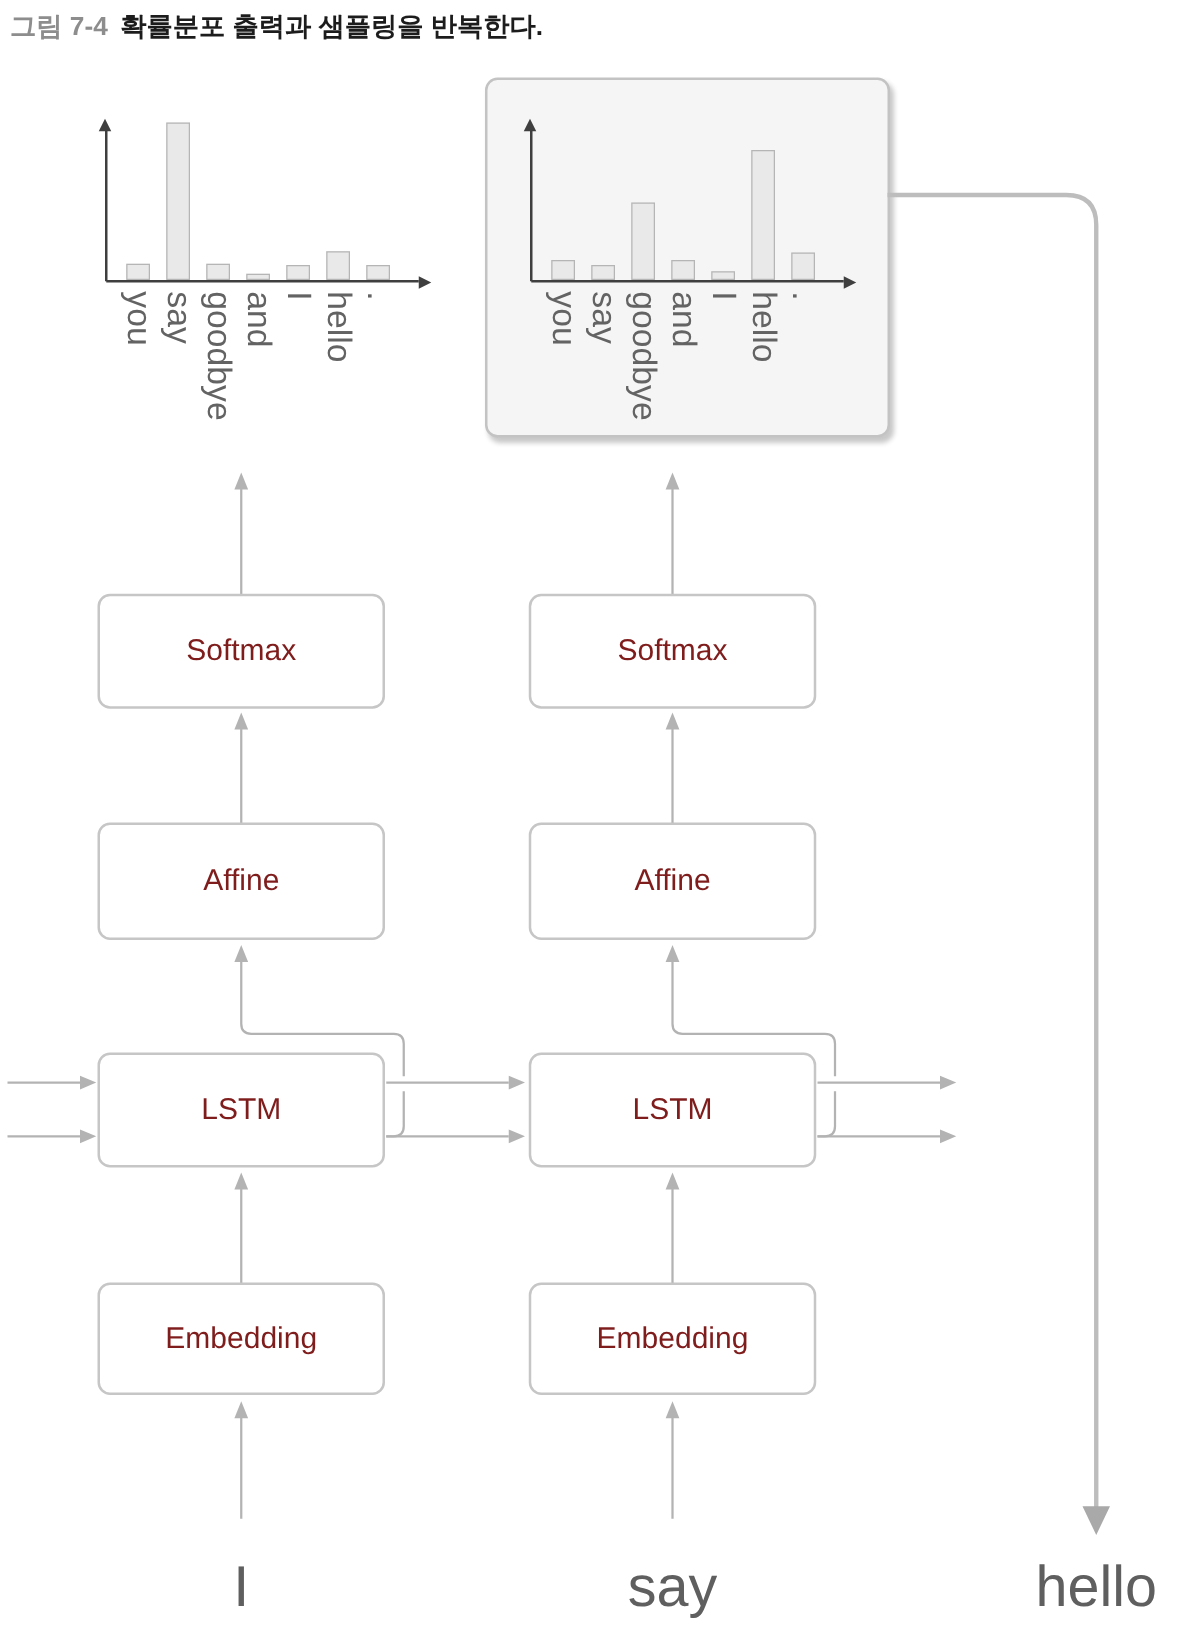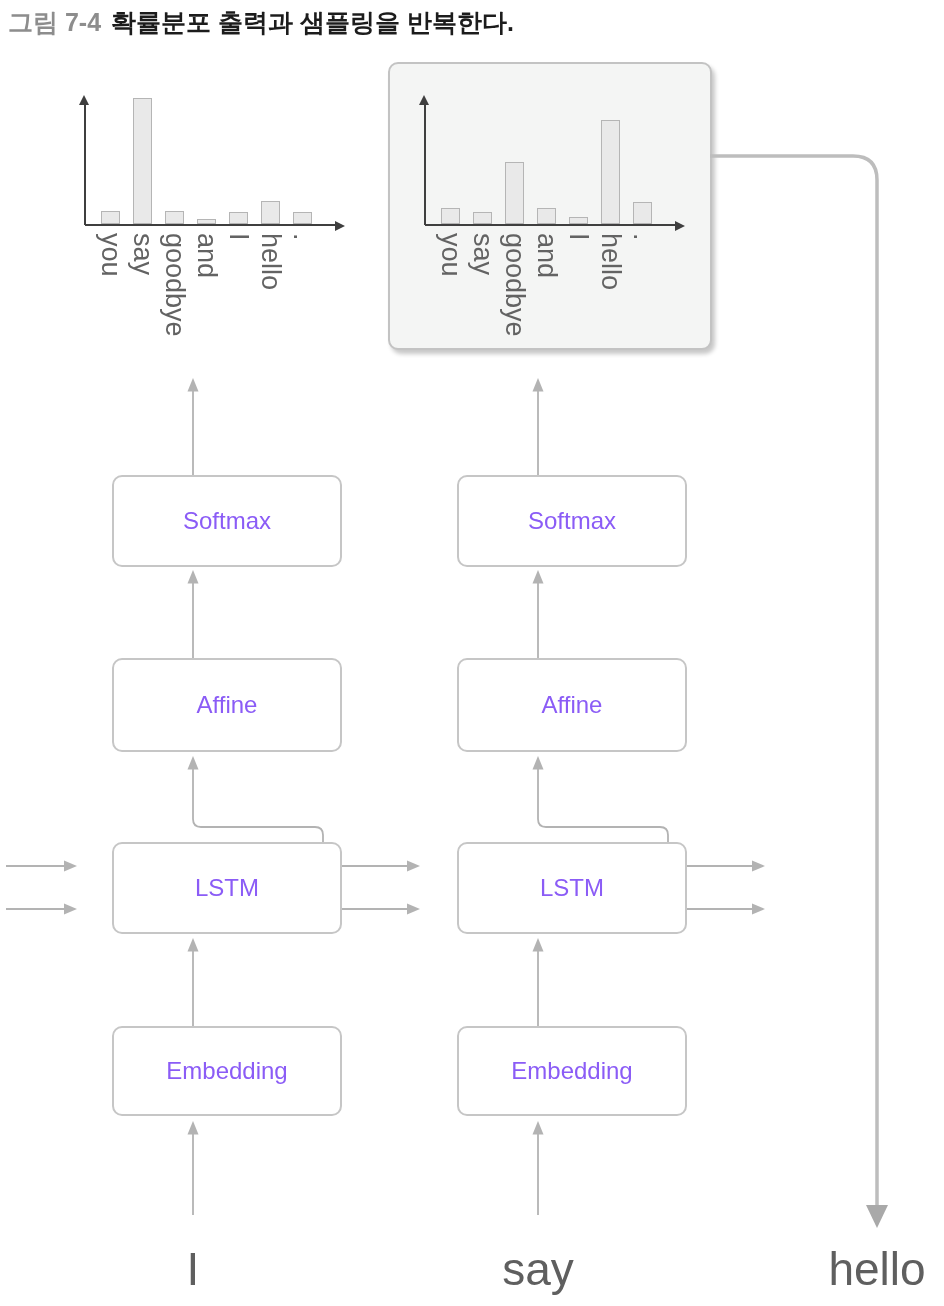--- a/index.html
+++ b/index.html
@@ -1,36 +1,36 @@
 <!DOCTYPE html>
 <html><head>
 <meta charset="utf-8">
 <style>
   html,body{margin:0;padding:0;background:#ffffff;}
   #stage{
     position:relative;width:944px;height:1306px;background:#ffffff;overflow:hidden;
     font-family:"Liberation Sans","DejaVu Sans",sans-serif;
   }
   
-  .caption{position:absolute;left:8px;top:8px;font-size:25px;line-height:28px;white-space:nowrap;}
+  .caption{position:absolute;left:8px;top:8px;font-size:21px;line-height:28px;white-space:nowrap;}
   .caption .figlabel{font-weight:700;color:#8d8d8d;margin-right:10px;}
   .caption .figtitle{font-weight:700;color:#1c1c1c;}
   
   .hl-panel{
     position:absolute;left:388px;top:62px;width:324px;height:288px;box-sizing:border-box;
     background:#f4f5f4;border:2px solid #c3c3c3;border-radius:10px;
     box-shadow:3px 4px 4px rgba(0,0,0,0.22);z-index:1;
   }
   
   svg.wires{position:absolute;left:0;top:0;z-index:2;pointer-events:none;}
   
   .lbox{
     position:absolute;width:230px;box-sizing:border-box;background:#ffffff;
     border:2px solid #c6c6c6;border-radius:10px;display:flex;align-items:center;justify-content:center;
-    font-size:24px;color:#8b5cf6;z-index:3;margin-left:34px;
+    font-size:24px;color:#7f1d1d;z-index:3;
   }
   
   .chart{position:absolute;width:260px;height:127px;z-index:3;}
   .chart .ax{position:absolute;background:#3f3f3f;}
   .chart .ah{position:absolute;width:0;height:0;}
   .chart .ah.up{border-left:5px solid transparent;border-right:5px solid transparent;border-bottom:10px solid #3f3f3f;}
   .chart .ah.right{border-top:5px solid transparent;border-bottom:5px solid transparent;border-left:10px solid #3f3f3f;}
   .chart .bar{position:absolute;box-sizing:border-box;background:#e9e9e9;border:1px solid #b5b5b5;}
   .chart .cat{
     position:absolute;writing-mode:vertical-lr;font-size:27px;line-height:28px;width:28px;

